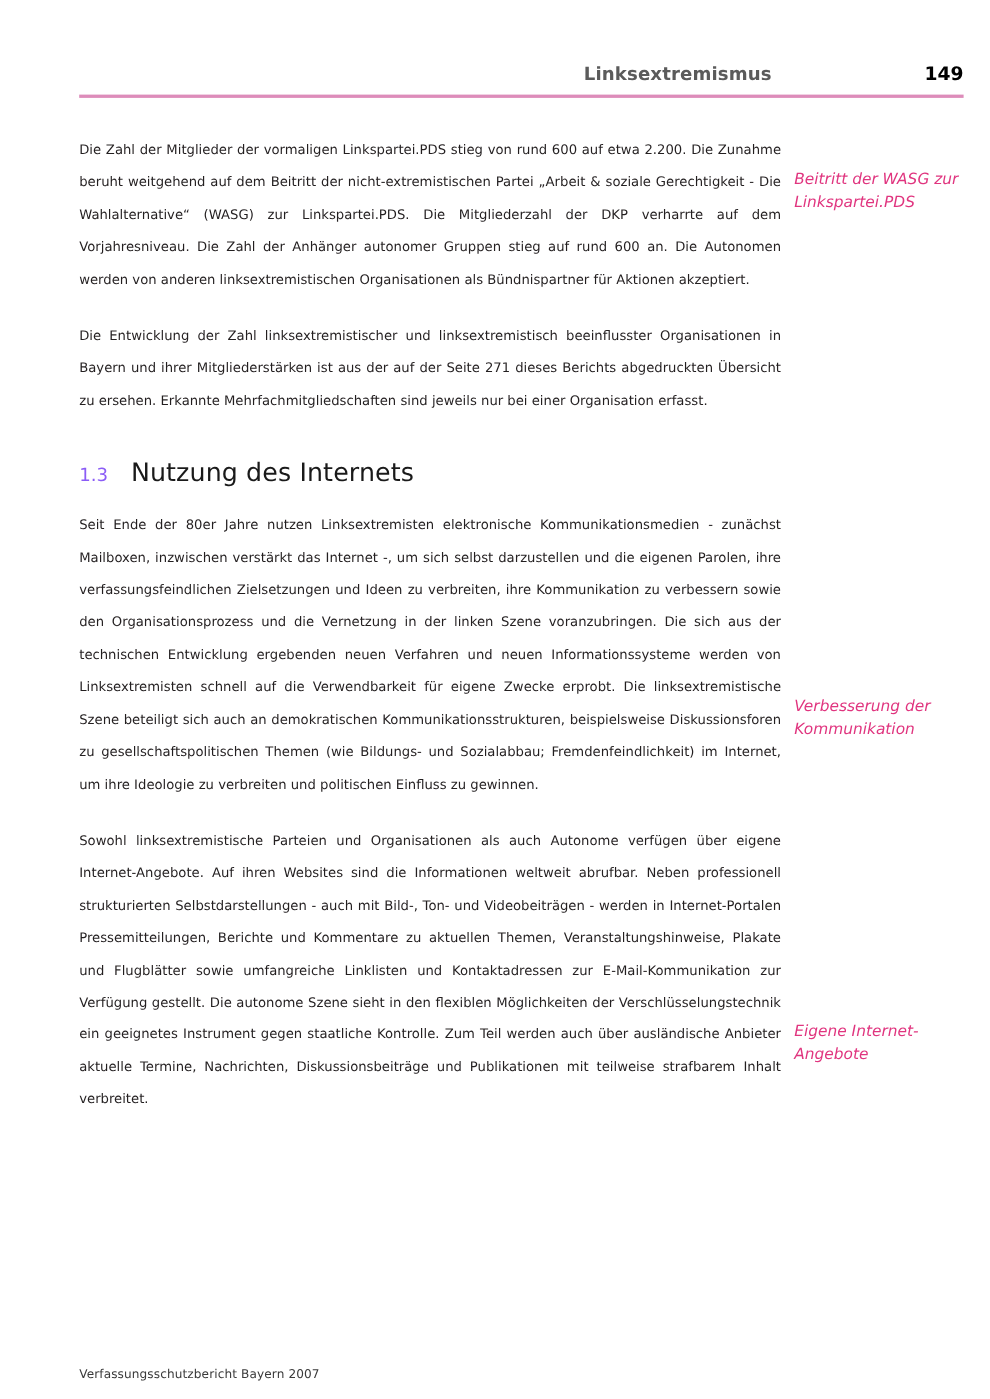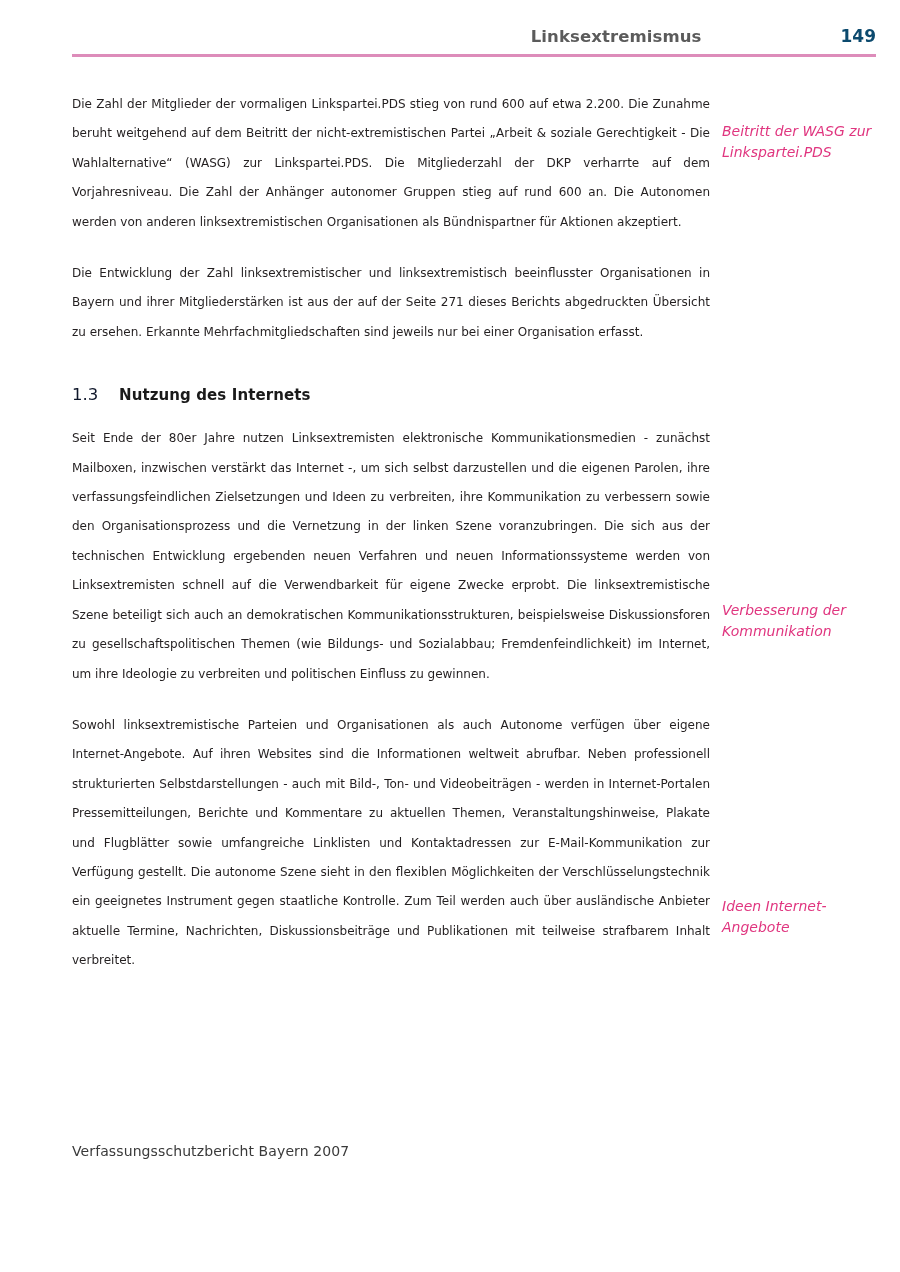--- a/index.html
+++ b/index.html
@@ -14,20 +14,21 @@
     font-family: "DejaVu Sans", sans-serif;
     color: #231f20;
     overflow: hidden;
   }
 
   .page {
     position: absolute;
     inset: 0;
     width: 900px;
     height: 920px;
+    margin-top: 32px;
   }
 
   
   .header {
     position: absolute;
     left: 72px;
     top: 26px;
     width: 804px;
     height: 30px;
     display: flex;
@@ -37,21 +38,21 @@
   .header-title {
     font-size: 16.5px;
     font-weight: bold;
     color: #5b5b5b;
     letter-spacing: 0.1px;
     white-space: nowrap;
   }
   .header-pageno {
     font-size: 17px;
     font-weight: bold;
-    color: #0c4a6e;
+    color: #000000;
     margin-left: 139px;
     white-space: nowrap;
   }
   .header-rule {
     position: absolute;
     left: 72px;
     top: 54px;
     width: 804px;
     height: 3px;
     background: #dd8cba;
@@ -77,48 +78,48 @@
 
   
   .section-heading {
     display: flex;
     align-items: baseline;
     margin: 38px 0 20px 0;
   }
   .section-number {
     font-size: 16.5px;
     font-weight: normal;
-    color: #0f172a;
+    color: #8b5cf6;
     width: 47px;
     flex: 0 0 47px;
   }
   .section-title {
-    font-size: 15px;
-    font-weight: bold;
+    font-size: 23px;
+    font-weight: normal;
     color: #1a1a1a;
     letter-spacing: 0.1px;
   }
 
   
   .margin-note {
     position: absolute;
     left: 722px;
     width: 170px;
     font-size: 14px;
     line-height: 21px;
     font-style: italic;
     color: #e0357f;
   }
 
   
   .footer {
     position: absolute;
     left: 72px;
-    top: 1143px;
-    font-size: 14px;
+    top: 1211px;
+    font-size: 11px;
     color: #3a3a3a;
     letter-spacing: 0.1px;
   }
 </style>
 </head>
 <body>
 
 <div class="page">
 
   <div class="header">
@@ -141,17 +142,17 @@
     <p class="body-par">Seit Ende der 80er Jahre nutzen Linksextremisten elektronische Kommunikationsmedien - zunächst Mailboxen, inzwischen verstärkt das Internet -, um sich selbst darzustellen und die eigenen Parolen, ihre verfassungsfeindlichen Zielsetzungen und Ideen zu verbreiten, ihre Kommunikation zu verbessern sowie den Organisationsprozess und die Vernetzung in der linken Szene voranzubringen. Die sich aus der technischen Entwicklung ergebenden neuen Verfahren und neuen Informationssysteme werden von Linksextremisten schnell auf die Verwendbarkeit für eigene Zwecke erprobt. Die linksextremistische Szene beteiligt sich auch an demokratischen Kommunikationsstrukturen, beispielsweise Diskussionsforen zu gesellschaftspolitischen Themen (wie Bildungs- und Sozialabbau; Fremdenfeindlichkeit) im Internet, um ihre Ideologie zu verbreiten und politischen Einfluss zu gewinnen.</p>
 
     <p class="body-par">Sowohl linksextremistische Parteien und Organisationen als auch Autonome verfügen über eigene Internet-Angebote. Auf ihren Websites sind die Informationen weltweit abrufbar. Neben professionell strukturierten Selbstdarstellungen - auch mit Bild-, Ton- und Videobeiträgen - werden in Internet-Portalen Pressemitteilungen, Berichte und Kommentare zu aktuellen Themen, Veranstaltungshinweise, Plakate und Flugblätter sowie umfangreiche Linklisten und Kontaktadressen zur E-Mail-Kommunikation zur Verfügung gestellt. Die autonome Szene sieht in den flexiblen Möglichkeiten der Verschlüsselungstechnik ein geeignetes Instrument gegen staatliche Kontrolle. Zum Teil werden auch über ausländische Anbieter aktuelle Termine, Nachrichten, Diskussionsbeiträge und Publikationen mit teilweise strafbarem Inhalt verbreitet.</p>
 
   </div>
 
   <div class="margin-note" style="top: 121px;">Beitritt der WASG zur Linkspartei.PDS</div>
 
   <div class="margin-note" style="top: 600px;">Verbesserung der Kommunikation</div>
 
-  <div class="margin-note" style="top: 896px;">Ideen Internet-Angebote</div>
+  <div class="margin-note" style="top: 896px;">Eigene Internet-Angebote</div>
 
   <div class="footer">Verfassungsschutzbericht Bayern 2007</div>
 
 </div>
 
 </body></html>

